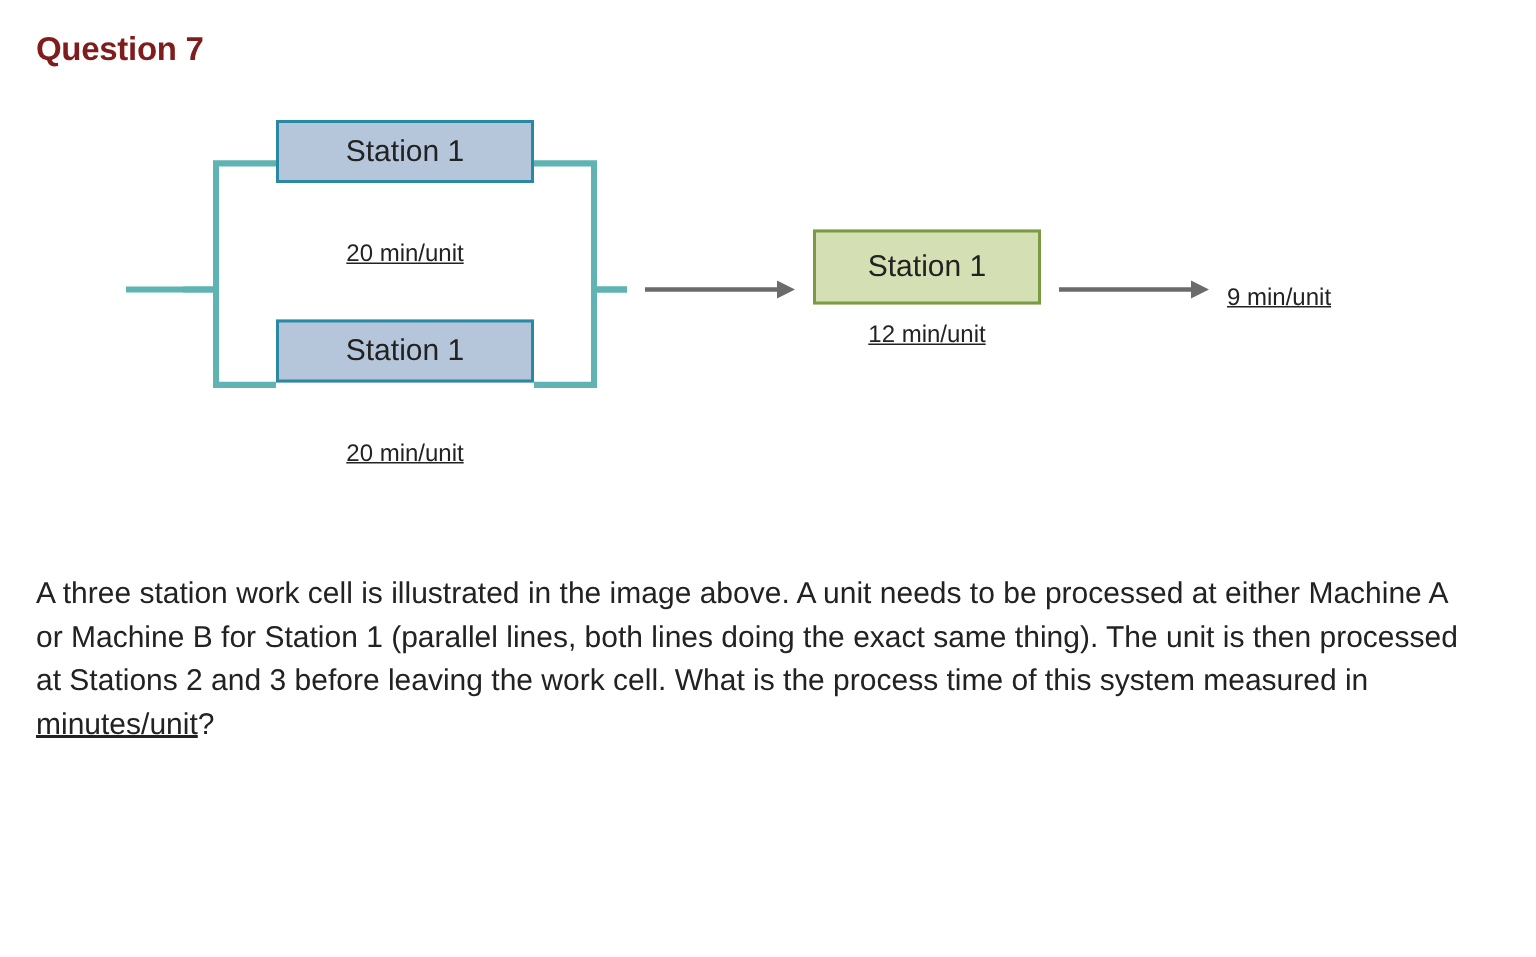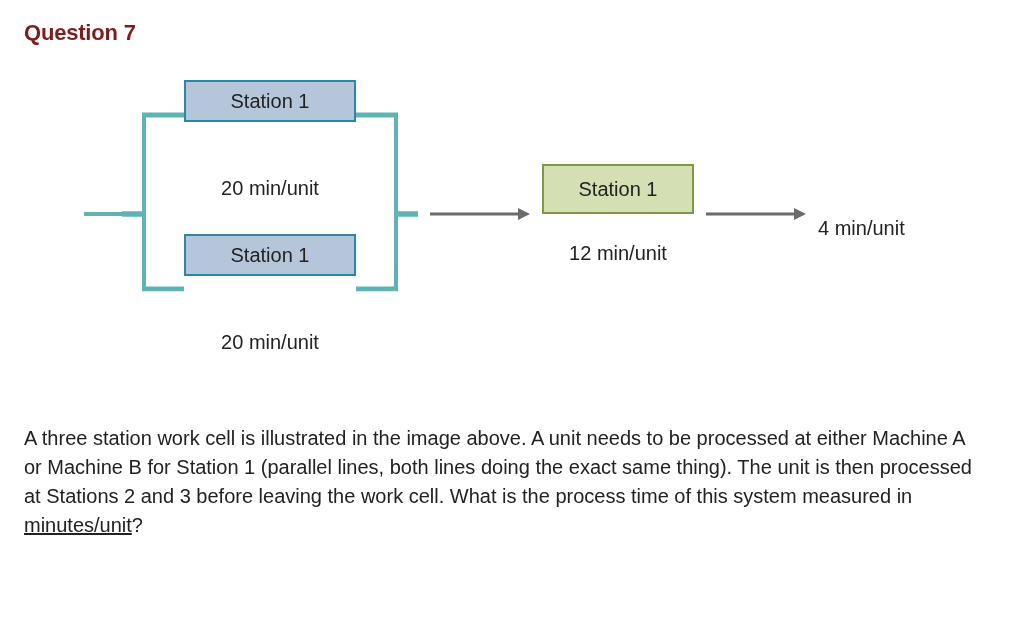--- a/index.html
+++ b/index.html
@@ -54,23 +54,24 @@
     border-color: #2a88a3;
     width: 172px;
   }
   .box-green {
     background: #d4dfb3;
     border-color: #7a9a45;
     padding: 10px 28px;
     width: 152px;
   }
   .rate {
-    margin-top: 28px;
-    font-size: 20px;
+    margin-top: 12px;
+    font-size: 16px;
     color: #222;
+    text-decoration: underline;
   }
   
   .bracket {
     width: 62px;
     align-self: stretch;
     position: relative;
   }
   .bracket svg {
     position: absolute;
     top: 0; left: 0;
@@ -167,21 +168,21 @@
     </div>
 
     <div class="arrow">
       <svg width="100" height="20" viewBox="0 0 100 20">
         <line x1="0" y1="10" x2="88" y2="10" stroke="#6b6b6b" stroke-width="3"></line>
         <polygon points="88,4 100,10 88,16" fill="#6b6b6b"></polygon>
       </svg>
     </div>
 
     <div class="serial-unit">
-      <div class="rate">4 min/unit</div>
+      <div class="rate">9 min/unit</div>
     </div>
 
   </div>
 </div>
 
 <div class="body-text">
   <span>A three station work cell is illustrated in the image above. A unit needs to be processed at either Machine A or Machine B for Station 1 (parallel lines, both lines doing the exact same thing). The unit is then processed at Stations 2 and 3 before leaving the work cell. What is the process time of this system measured in </span><u>minutes/unit</u><span>?</span>
 </div>
 
 </body></html>

